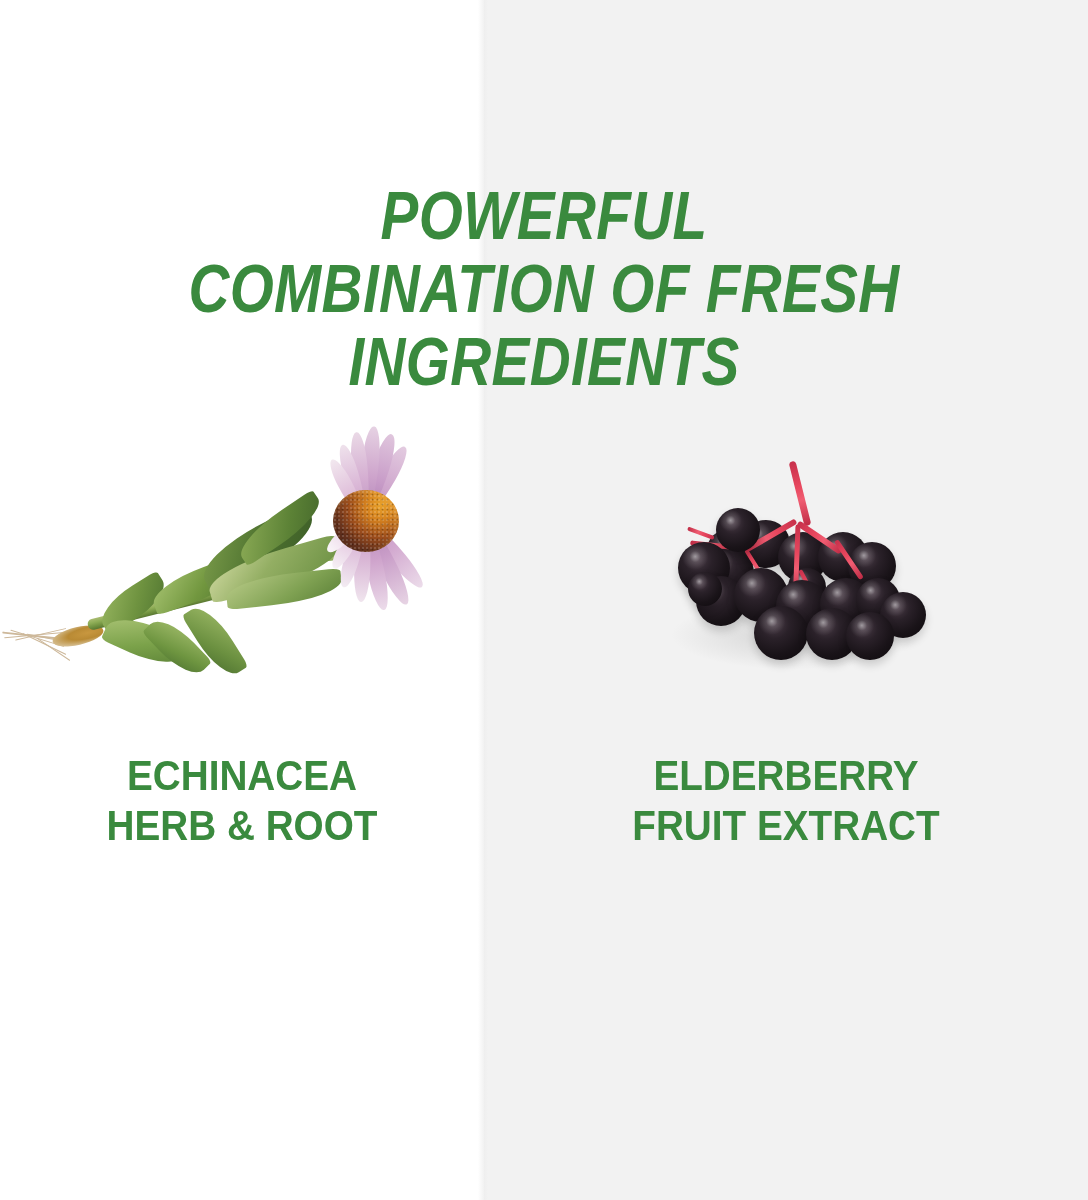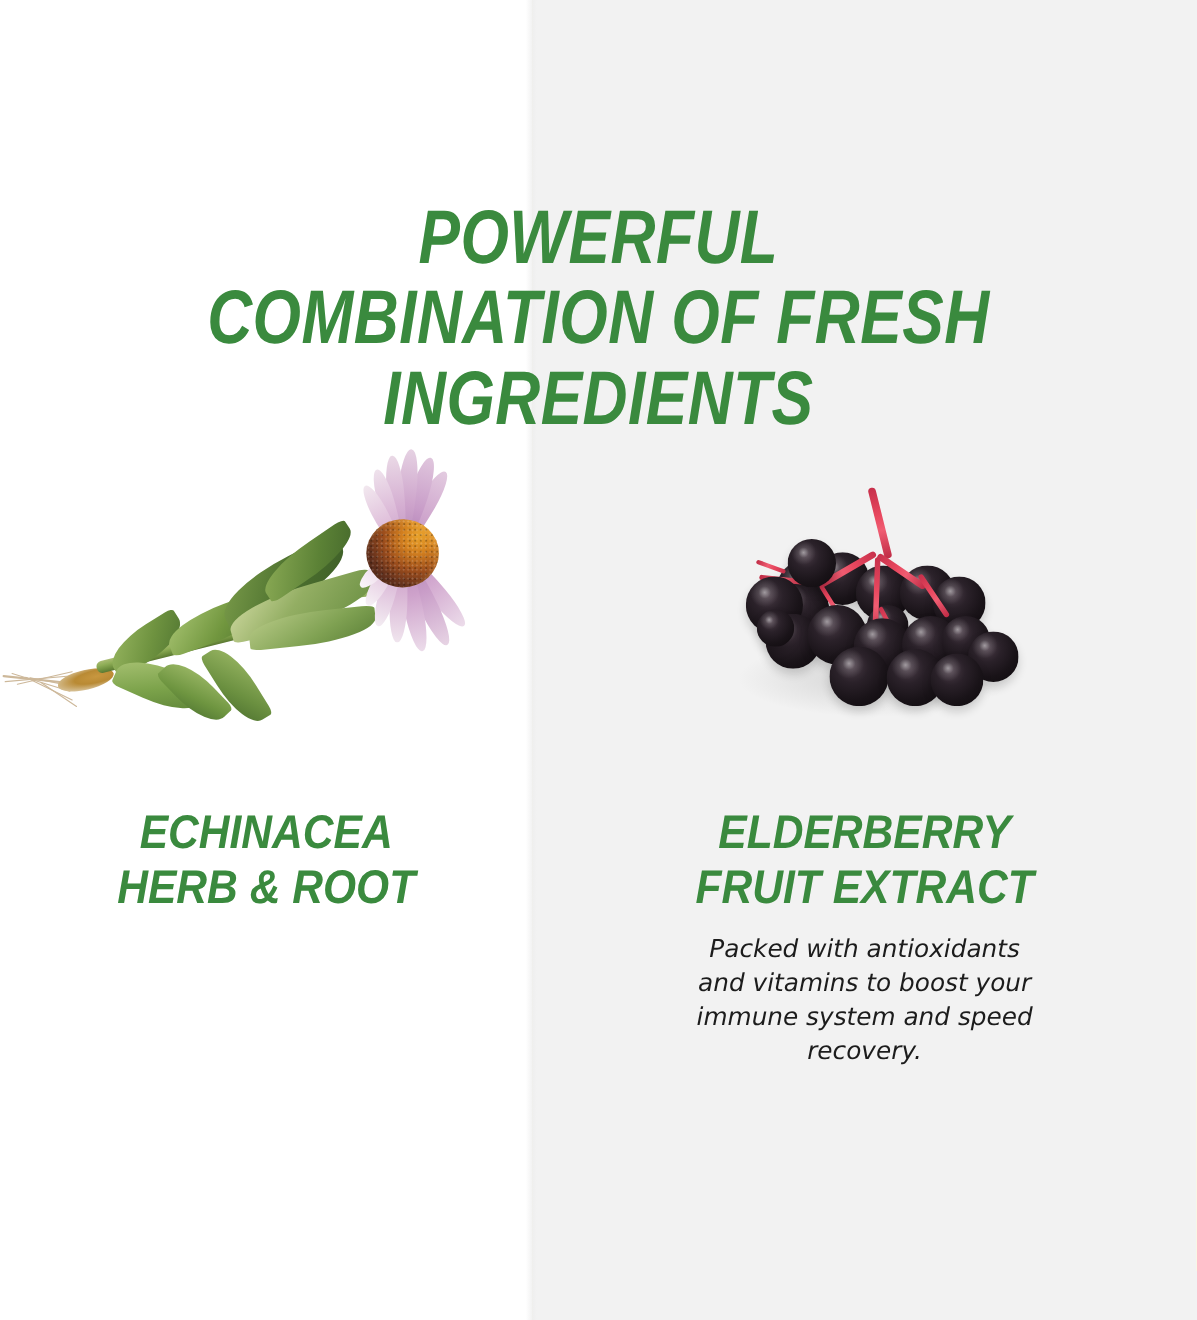--- a/index.html
+++ b/index.html
@@ -7,21 +7,21 @@
     margin: 0;
     padding: 0;
     background: #ffffff;
   }
   #page {
     position: relative;
     width: 1088px;
     height: 1200px;
     overflow: hidden;
     font-family: "Liberation Sans", sans-serif;
-    background: #fef9c3;
+    background: #86efac;
   }
 
   
   .bg-left {
     position: absolute;
     left: 0; top: 0;
     width: 484px; height: 1200px;
     background: #ffffff;
   }
   .bg-right {
@@ -51,23 +51,22 @@
     line-height: 73px;
     letter-spacing: 0.5px;
     transform: scaleX(0.82);
     transform-origin: 544px 0;
     white-space: pre-line;
   }
 
   
   .col {
     position: absolute;
-    top: 424px;
+    top: 442px;
     width: 484px;
-    font-style: italic;
   }
   .col-left  { left: 0; }
   .col-right { left: 484px; width: 604px; }
 
   .art {
     position: relative;
     height: 290px;
   }
 
   .ing-title {
@@ -303,19 +302,15 @@
         <div class="berry" style="left:106px; top:156px; width:54px; height:54px; z-index:7;"></div>
         <div class="berry" style="left:158px; top:158px; width:52px; height:52px; z-index:7;"></div>
         <div class="berry" style="left:198px; top:162px; width:48px; height:48px; z-index:7;"></div>
         <div class="berry" style="left:40px;  top:122px; width:34px; height:34px; z-index:6;"></div>
       </div>
     </div>
 
     <div class="ing-title">ELDERBERRY
 FRUIT EXTRACT</div>
 
-    <div class="ing-desc desc-right">Packed with antioxidants
-and vitamins to boost your
-immune system and speed
-recovery.</div>
   </div>
 
 </div>
 
 </body></html>

